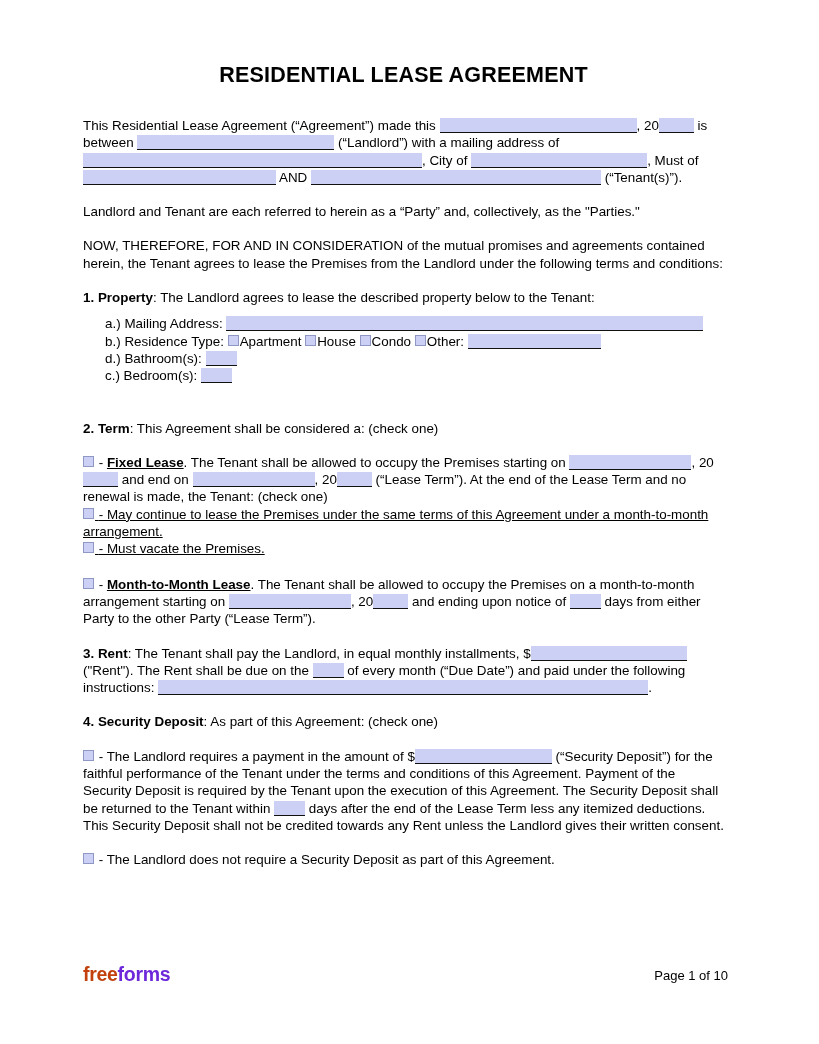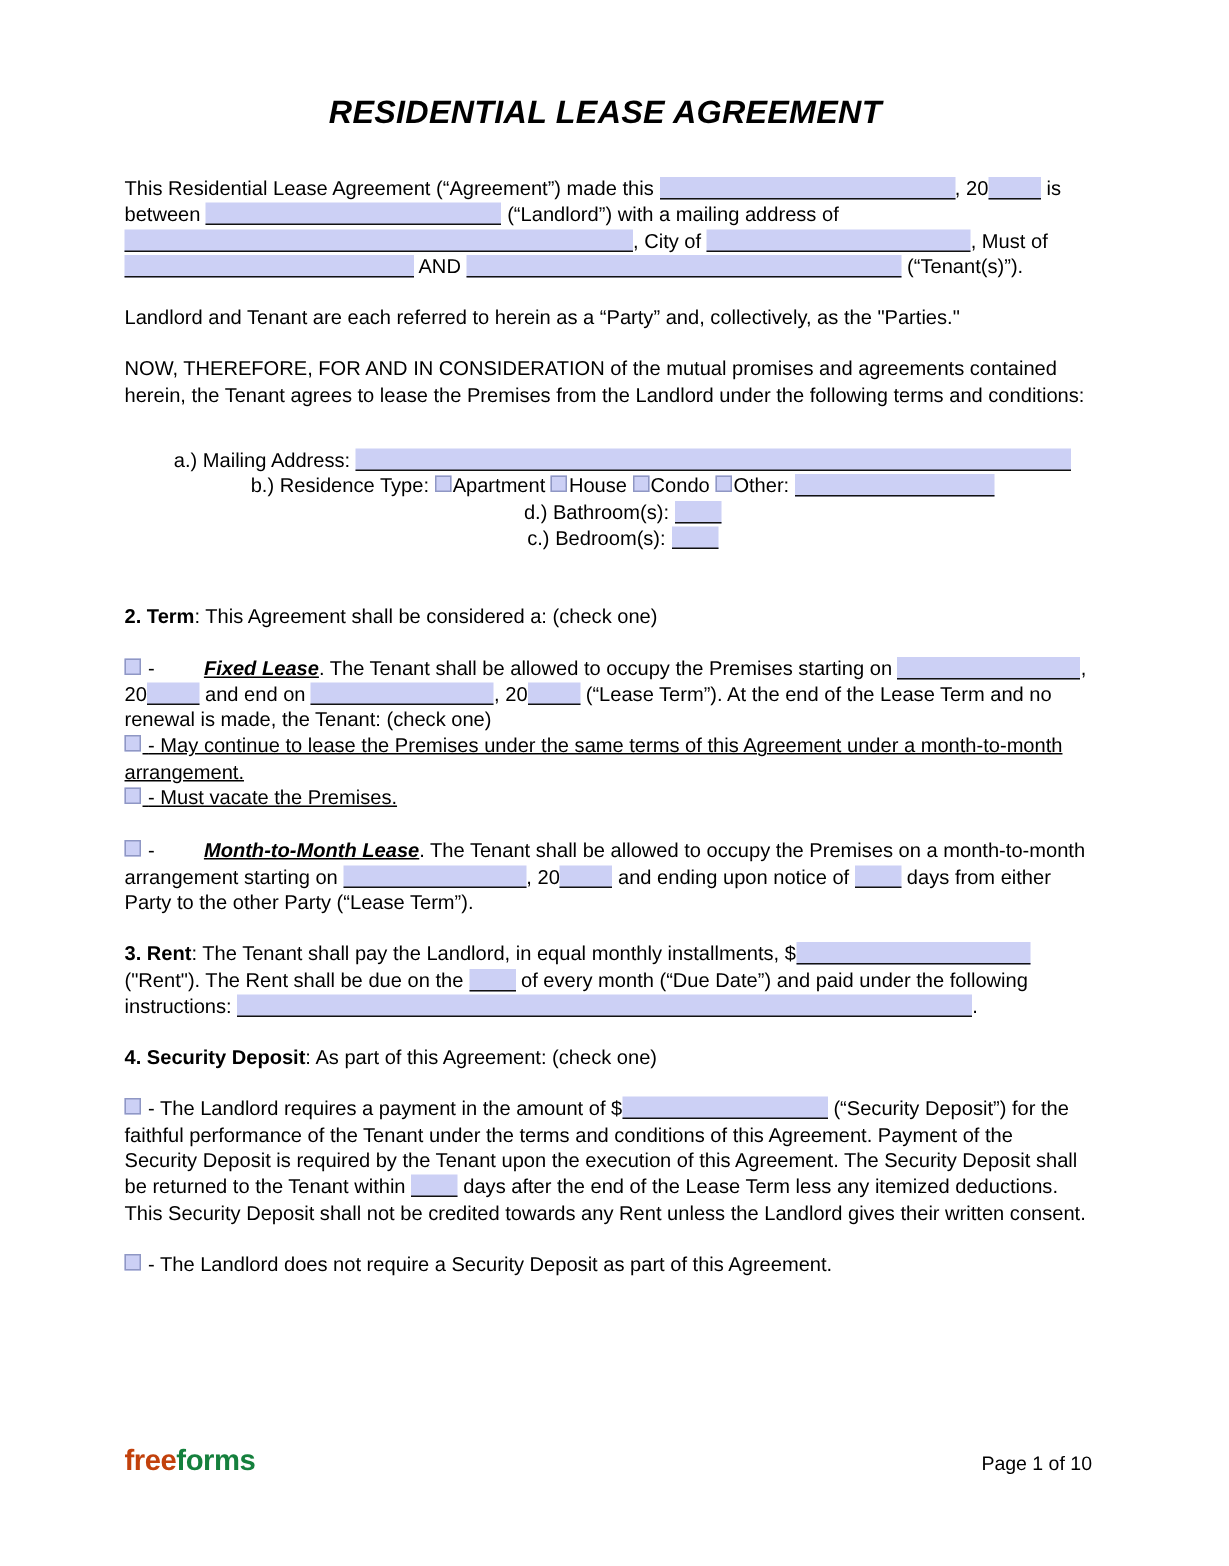--- a/index.html
+++ b/index.html
@@ -25,21 +25,20 @@
     padding: 55px 95px 0 83px;
   }
 
   .doc-title {
     text-align: center;
     font-size: 21.5px;
     font-weight: bold;
     letter-spacing: 0.2px;
     margin: 8px 0 0 0;
     padding: 0;
-    font-style: italic;
   }
 
   .body-col {
     width: 642px;
     margin-top: 29px;
   }
 
   p.para {
     margin: 0;
     padding: 0;
@@ -85,57 +84,54 @@
     border: 1px solid #8f97c4;
     vertical-align: 0px;
     margin: 0 1px 0 0;
     box-sizing: content-box;
   }
 
   .list {
     margin: 0;
     padding: 0;
     list-style: none;
-    text-align: center;
   }
   .list li {
     font-size: 13.4px;
     line-height: 17.3px;
     padding-left: 22px;
     white-space: nowrap;
   }
   .list li .lbl { display: inline-block; }
 
   .indent-1 { padding-left: 36px; text-decoration: underline; }
 
   .u-bi {
     font-weight: bold;
-    font-style: italic;
     text-decoration: underline;
-    margin-left: 29px;
   }
 
   
   .footer {
     position: absolute;
     left: 83px;
     right: 75px;
     top: 958px;
     height: 40px;
   }
   .logo {
     position: absolute;
     left: 0;
     top: 5px;
     font-size: 19.5px;
     font-weight: bold;
     letter-spacing: -0.3px;
   }
   .logo .free { color: #c2410c; text-align: center; }
-  .logo .forms { color: #15803d; }
+  .logo .forms { color: #6d28d9; }
   .pagenum {
     position: absolute;
     right: 16px;
     top: 10px;
     font-size: 13px;
   }
 </style>
 </head>
 <body>
 
@@ -163,20 +159,24 @@
     <div class="gap-md"></div>
 
     <p class="para">Landlord and Tenant are each referred to herein as a “Party” and, collectively, as the "Parties."</p>
 
     <div class="gap-md"></div>
 
     <p class="para">NOW, THEREFORE, FOR AND IN CONSIDERATION of the mutual promises and agreements contained herein, the Tenant agrees to lease the Premises from the Landlord under the following terms and conditions:</p>
 
     <div class="gap-md"></div>
 
+    <p class="para">
+      <b>1.</b>
+      <b>Property</b><span>: The Landlord agrees to lease the described property below to the Tenant:</span>
+    </p>
 
     <div class="gap-xs"></div>
 
     <ul class="list">
       <li>
         <span class="lbl">a.)</span>
         <span class="lbl">Mailing Address:</span>
         <span class="fld w-mail"></span>
       </li>
       <li>

